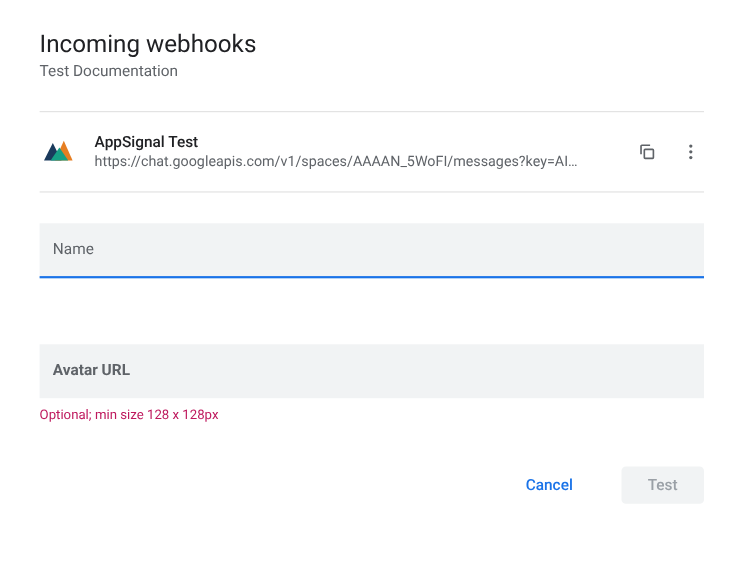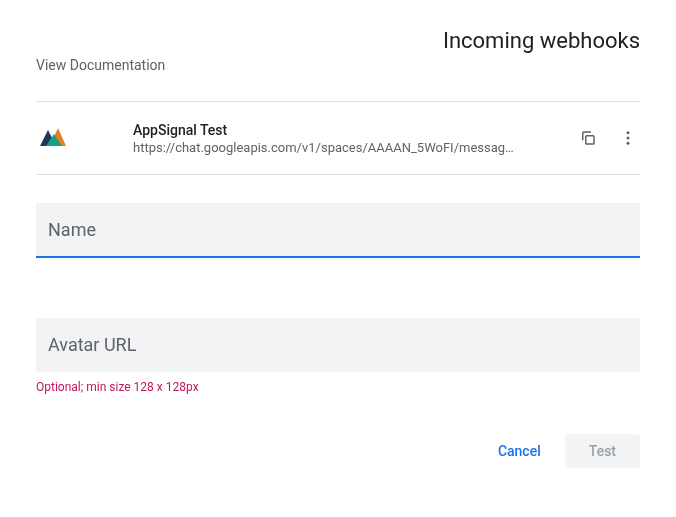--- a/index.html
+++ b/index.html
@@ -13,38 +13,36 @@
       width: 676px;
       height: 517px;
       padding: 28px 36px;
       color: #202124;
     }
     .header-title {
       font-size: 22px;
       font-weight: 400;
       color: #202124;
       margin-bottom: 4px;
-      text-align: right;
     }
     .header-link {
       font-size: 14px;
       color: #5f6368;
       cursor: pointer;
     }
     .divider {
       border: none;
       border-top: 1px solid #e0e0e0;
       margin-top: 28px;
       margin-bottom: 0;
     }
     .webhook-row {
       display: flex;
       align-items: center;
       padding: 18px 0;
-      gap: 47px;
     }
     .webhook-avatar {
       width: 36px;
       height: 36px;
       border-radius: 50%;
       margin-right: 14px;
       flex-shrink: 0;
       display: flex;
       align-items: center;
       justify-content: center;
@@ -84,43 +82,45 @@
     }
     .form-section {
       margin-top: 28px;
     }
     .input-field {
       width: 100%;
       background: #f1f3f4;
       border: none;
       border-bottom: 1px solid transparent;
       padding: 16px 12px;
-      font-size: 18px;
+      font-size: 14px;
       color: #202124;
       outline: none;
       font-family: inherit;
     }
     .input-field::placeholder {
       color: #5f6368;
     }
     .input-field.focused {
       border-bottom: 2px solid #1a73e8;
     }
     .input-field.avatar {
       margin-top: 60px;
+      font-weight: bold;
     }
     .helper-text {
       font-size: 12px;
       color: #be185d;
       margin-top: 8px;
     }
     .button-row {
       display: flex;
       justify-content: flex-end;
       align-items: center;
+      gap: 20px;
       margin-top: 40px;
     }
     .btn {
       padding: 9px 24px;
       font-size: 14px;
       font-weight: 500;
       border: none;
       border-radius: 4px;
       cursor: pointer;
       font-family: inherit;
@@ -133,21 +133,21 @@
       background: #f1f3f4;
       color: #9aa0a6;
       cursor: default;
     }
   </style>
 </head>
 <body>
 
 <div>
   <h1 class="header-title">Incoming webhooks</h1>
-  <div class="header-link">View Documentation</div>
+  <div class="header-link">Test Documentation</div>
 
   <hr class="divider">
 
   <div class="webhook-row">
     <div class="webhook-avatar">
       <svg width="36" height="36" viewBox="0 0 36 36">
         <polygon points="4,26 12,10 20,26" fill="#1a3a5c"></polygon>
         <polygon points="14,26 22,8 30,26" fill="#e67e22"></polygon>
         <polygon points="10,26 18,14 26,26" fill="#16a085"></polygon>
       </svg>

